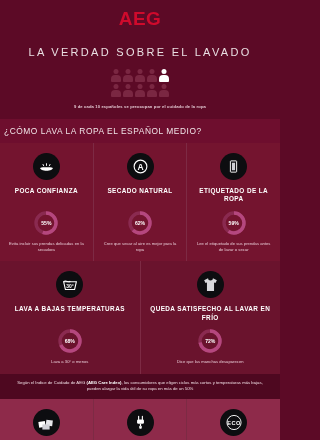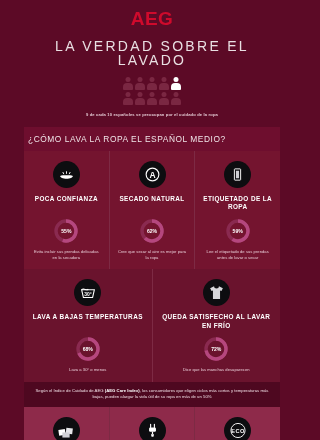--- a/index.html
+++ b/index.html
@@ -2,42 +2,42 @@
 <html><head>
 <meta charset="utf-8">
 <style>
   * { box-sizing: border-box; margin: 0; padding: 0; }
   html, body {
     width: 280px; height: 440px;
     background: #5c0a26;
     font-family: "Liberation Sans", sans-serif;
     overflow: hidden;
   }
-  .page { width: 280px; height: 440px; position: relative; display: flex; flex-direction: column; padding-left: 24px; }
+  .page { width: 280px; height: 440px; position: relative; display: flex; flex-direction: column; }
 
   
   .header {
     background: #5c0a26;
     padding: 8px 0 4px;
     flex: 0 0 auto;
     text-align: center;
   }
   .brand {
     color: #cf0a2c;
     font-size: 19px;
     font-weight: bold;
     letter-spacing: 0.5px;
     line-height: 22px;
     font-family: "Liberation Sans", sans-serif;
   }
   .headline {
     color: #e9dfe2;
-    font-size: 14px;
+    font-size: 11px;
     letter-spacing: 2.3px;
-    margin-top: 9px;
+    margin-top: 15px;
     line-height: 14px;
     font-weight: 400;
   }
   .people {
     margin: 10px auto 0;
     width: 62px;
     display: flex;
     flex-wrap: wrap;
     justify-content: center;
     gap: 2px 2px;

